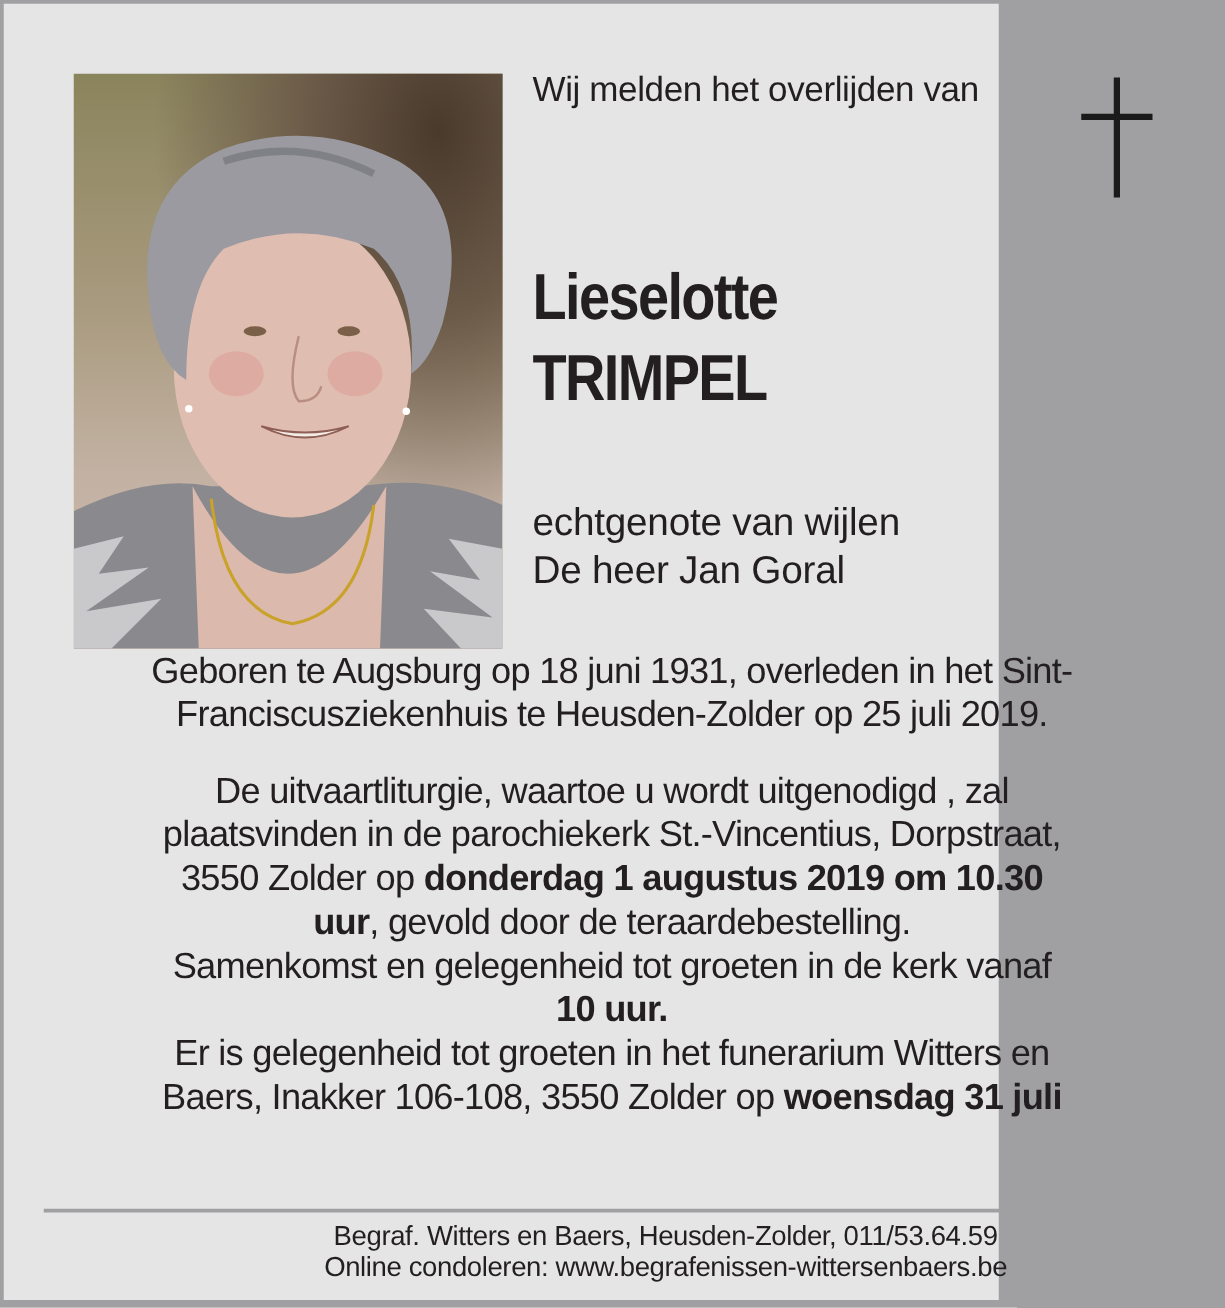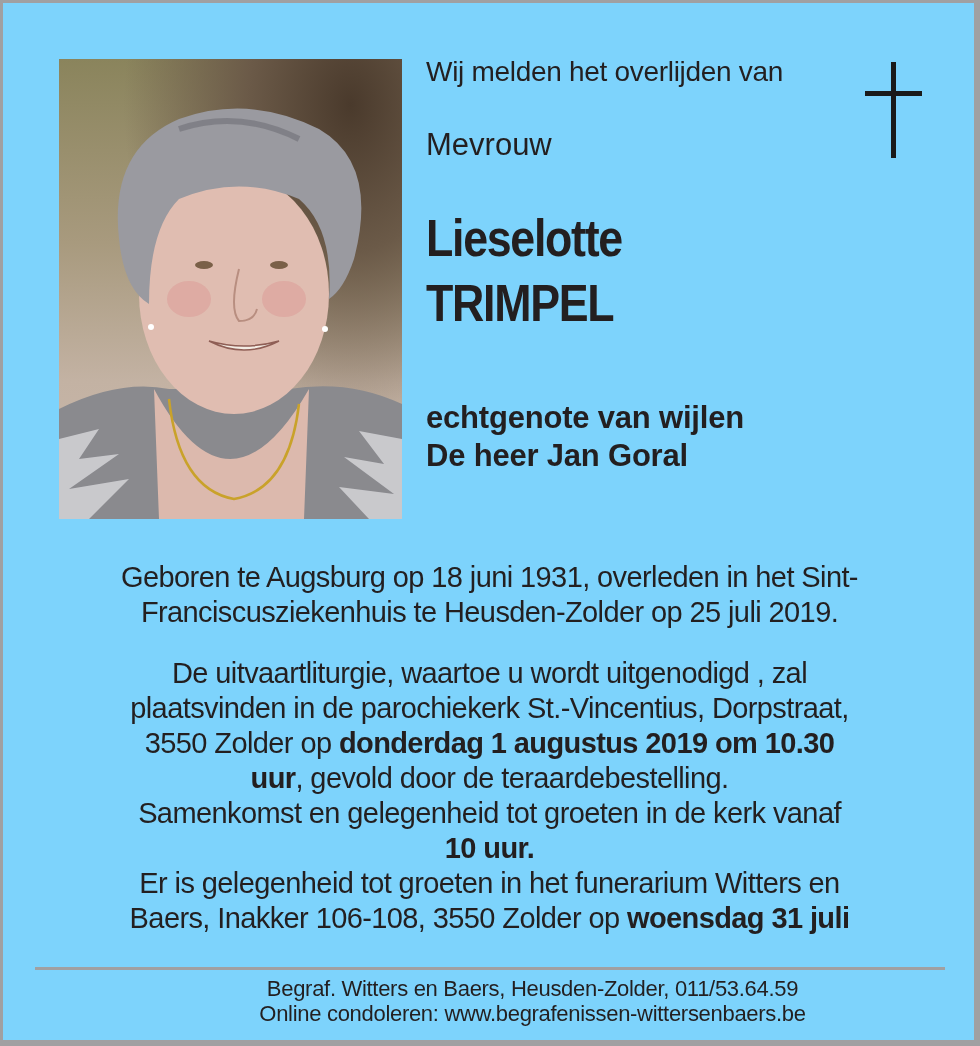--- a/index.html
+++ b/index.html
@@ -1,33 +1,33 @@
 <!DOCTYPE html>
 <html><head>
 <meta charset="utf-8">
 <style>
   html, body { margin:0; padding:0; }
   body { width:980px; height:1046px; background:#a0a0a2; position:relative; overflow:hidden;
          font-family:"Liberation Sans", sans-serif; color:#231f20; }
-  .card { position:absolute; left:3px; top:3px; width:971px; height:1037px; background:#7dd3fc; }
+  .card { position:absolute; left:3px; top:3px; width:796px; height:1037px; background:#e5e5e5; }
   .photo { position:absolute; left:56px; top:56px; width:343px; height:460px; overflow:hidden;
            background: radial-gradient(ellipse at 85% 10%, #4a3a2c 0%, #6b5a48 25%, transparent 55%),
                        linear-gradient(180deg,#8a845c 0%, #a89a7e 40%, #c3b2a3 70%, #cbb9ad 100%); }
   .photo svg { display:block; }
   .intro { position:absolute; left:423px; top:52px; font-size:28px; letter-spacing:-0.3px; line-height:34px; }
   .title { position:absolute; left:423px; top:124px; font-size:31px; line-height:36px; }
   .name { position:absolute; left:423px; top:203px; font-size:52px; font-weight:bold; line-height:65px;
           letter-spacing:-1.5px; transform:scaleX(0.86); transform-origin:left top; }
   .spouse { position:absolute; left:423px; top:396px; font-size:31px; font-weight:bold; line-height:38px; letter-spacing:-0.2px; }
-  .spouse div { font-weight:bold; }
+  .spouse div { font-weight:normal; }
   .cross { position:absolute; left:862px; top:59px; width:57px; height:96px; }
   .cross .v { position:absolute; left:26px; top:0; width:5px; height:96px; background:#1a1a1a; }
   .cross .h { position:absolute; left:0; top:29px; width:57px; height:5px; background:#1a1a1a; }
   .body-text { position:absolute; left:40px; width:893px; text-align:center; font-size:29px; line-height:35px;
-               letter-spacing:-0.6px;margin-top:40px; }
+               letter-spacing:-0.6px; }
   .body-text .line { white-space:nowrap; }
   .b { font-weight:bold;text-align:center; }
   .born { top:517px; }
   .funeral { top:613px; }
   .rule { position:absolute; left:32px; top:964px; width:910px; height:3px; background:#a0a0a2; }
   .footer { position:absolute; left:0; top:973px; width:971px; text-align:center; font-size:22px; line-height:25px; letter-spacing:-0.3px; color:#231f20;margin-left:44px; }
 </style>
 </head>
 <body>
 
@@ -56,21 +56,20 @@
       <path d="M180 210 Q170 250 180 262 Q195 262 198 250" stroke="#b88e80" stroke-width="2" fill="none"></path>
 
       <path d="M150 282 Q185 292 220 282 Q185 300 150 282 Z" fill="#f3ece4" stroke="#8f5e55" stroke-width="1.5"></path>
 
       <circle cx="92" cy="268" r="3" fill="#ffffff"></circle>
       <circle cx="266" cy="270" r="3" fill="#ffffff"></circle>
     </svg>
   </div>
 
   <div class="intro">Wij melden het overlijden van</div>
-  <div class="title">Mevrouw</div>
 
   <div class="name">
     <div>Lieselotte</div>
     <div>TRIMPEL</div>
   </div>
 
   <div class="spouse">
     <div>echtgenote van wijlen</div>
     <div>De heer Jan Goral</div>
   </div>

